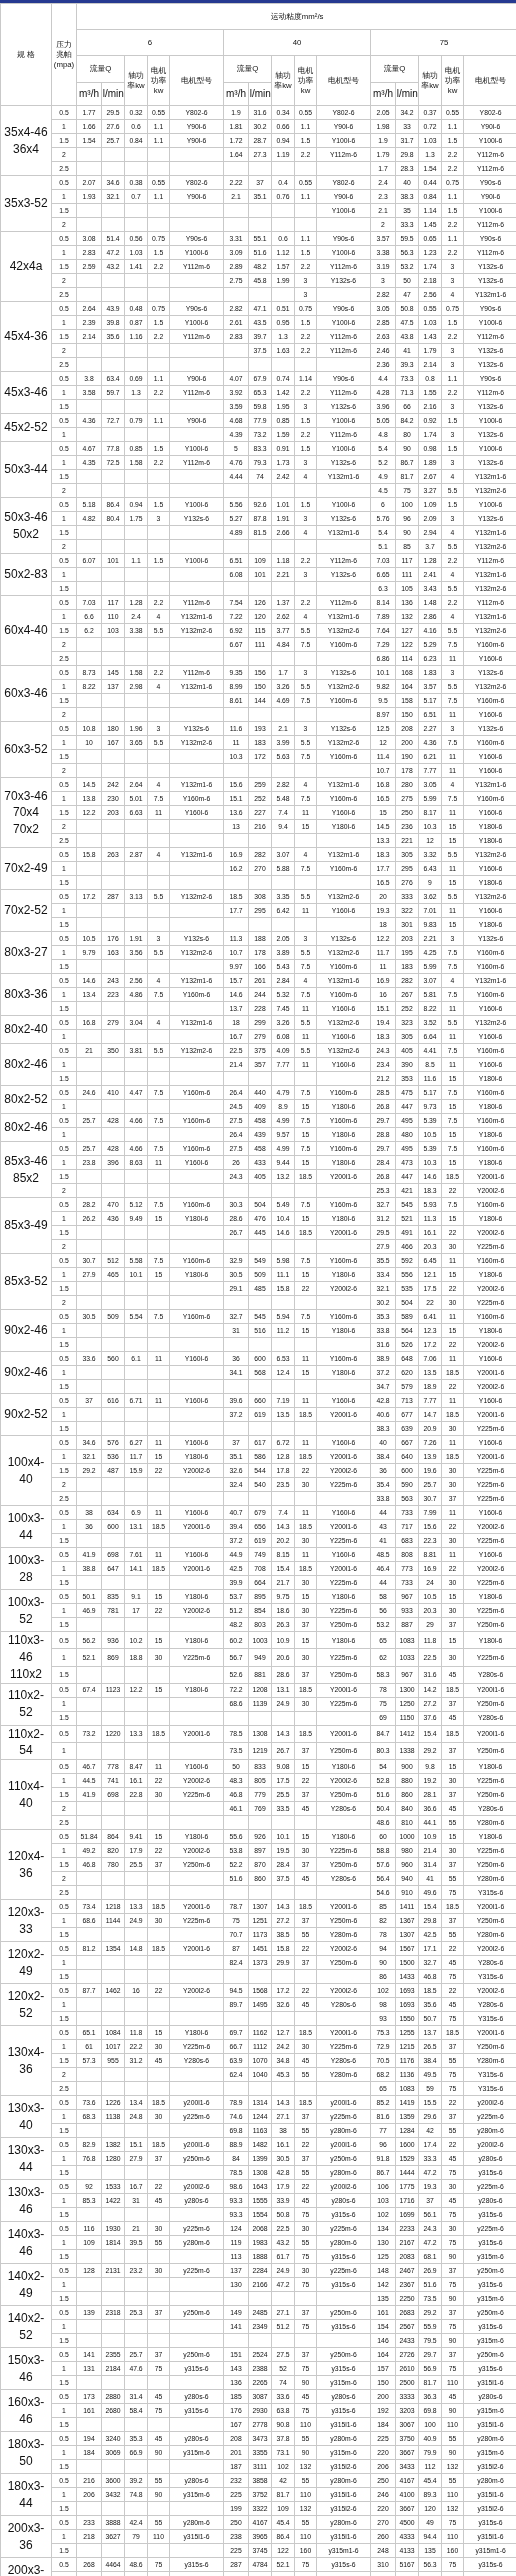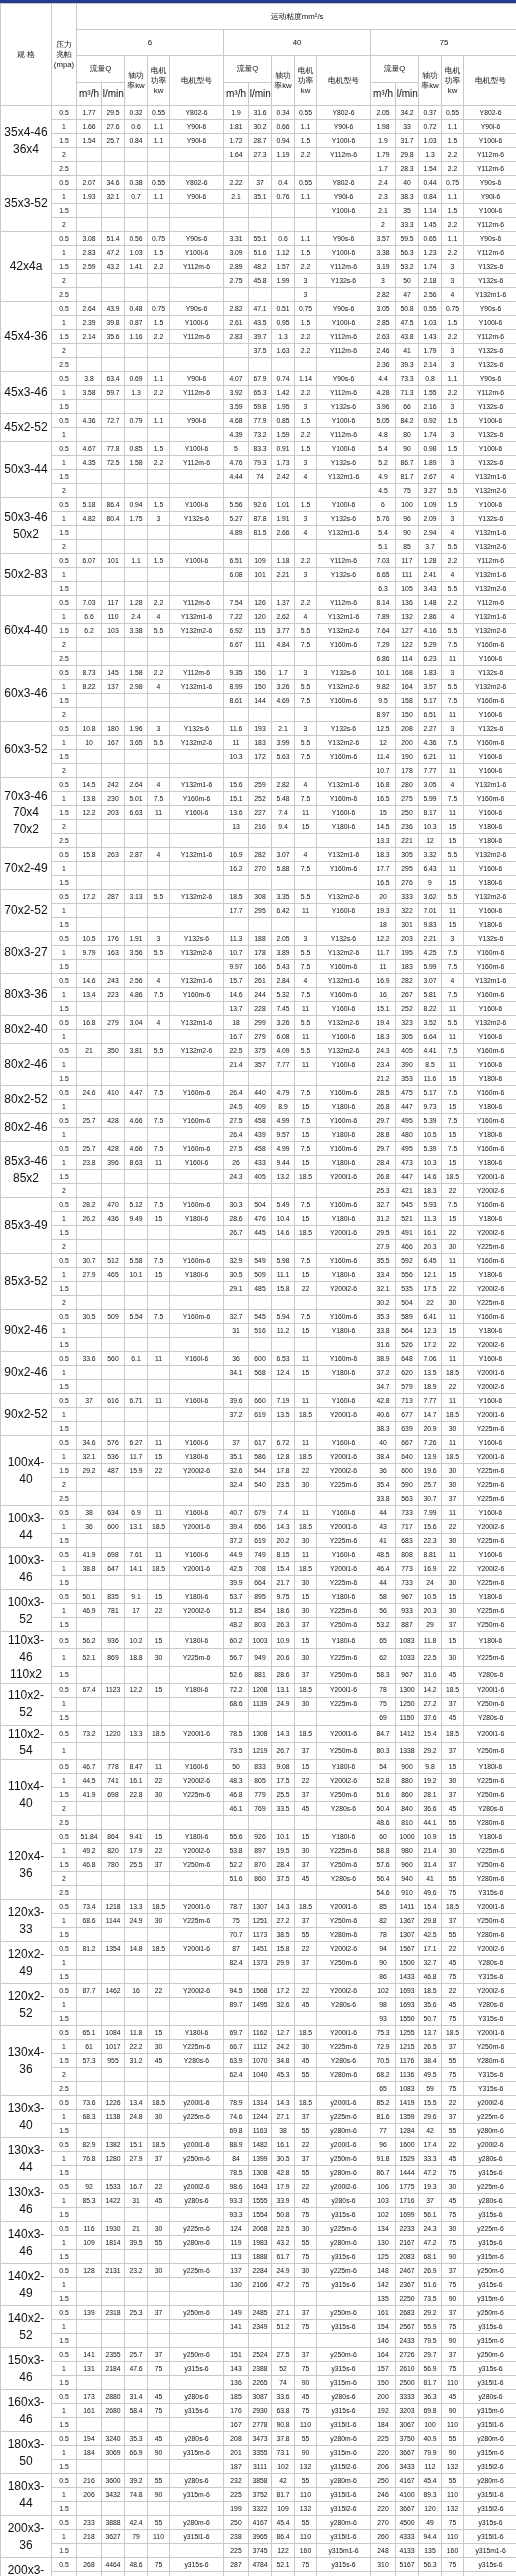--- a/index.html
+++ b/index.html
@@ -1958,21 +1958,21 @@
           <td>20.2</td>
           <td>30</td>
           <td>Y225m-6</td>
           <td>41</td>
           <td>683</td>
           <td>22.3</td>
           <td>30</td>
           <td>Y225m-6</td>
         </tr>
         <tr>
-          <td class="spec" rowspan="3">100x3-46</td>
+          <td class="spec" rowspan="3">100x3-28</td>
           <td>0.5</td>
           <td>41.9</td>
           <td>698</td>
           <td>7.61</td>
           <td>11</td>
           <td>Y160l-6</td>
           <td>44.9</td>
           <td>749</td>
           <td>8.15</td>
           <td>11</td>

